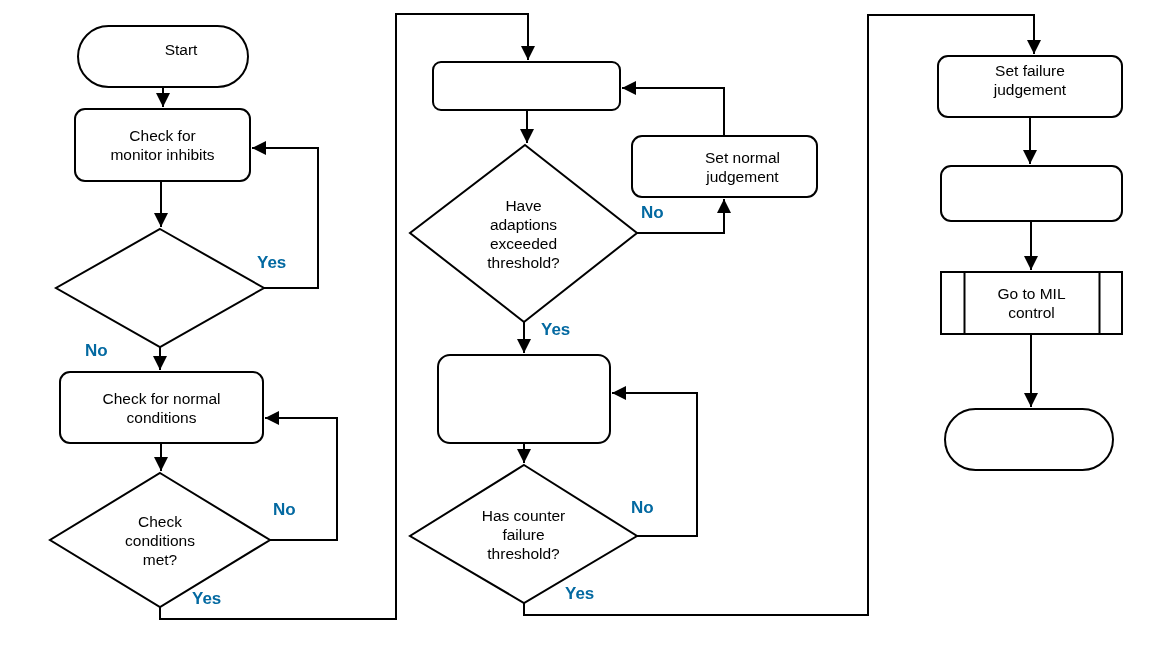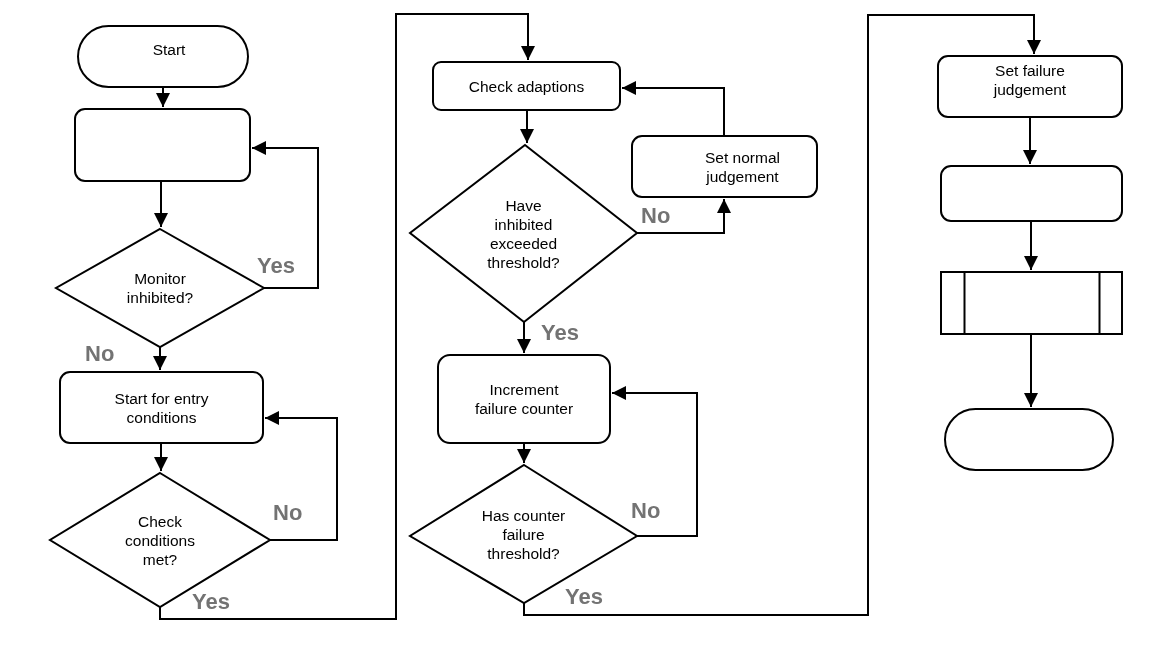--- a/index.html
+++ b/index.html
@@ -37,23 +37,23 @@
     justify-content: center;
     text-align: center;
     white-space: pre-line;
     font-size: 15.5px;
     line-height: 19px;
     color: #000000;
     pointer-events: none;
   }
   .edge-label {
     position: absolute;
-    font-size: 22px;
+    font-size: 17px;
     font-weight: bold;
-    color: #737373;
+    color: #0369a1;
     pointer-events: none;
   }
 </style>
 </head>
 <body>
 
 <div id="canvas">
 
   <svg id="flow-svg" width="1152" height="654" viewBox="0 0 1152 654">
     <defs>
@@ -95,44 +95,43 @@
     <rect class="node-shape" x="938" y="56" width="184" height="61" rx="10" ry="10"></rect>
     <rect class="node-shape" x="941" y="166" width="181" height="55" rx="10" ry="10"></rect>
     <g>
       <rect class="node-shape" x="941" y="272" width="181" height="62"></rect>
       <line class="edge" x1="964.5" y1="272" x2="964.5" y2="334"></line>
       <line class="edge" x1="1099.5" y1="272" x2="1099.5" y2="334"></line>
     </g>
     <rect class="node-shape" x="945" y="409" width="168" height="61" rx="30.5" ry="30.5"></rect>
   </svg>
 
-  <div class="node-label" style="left:84px;top:26px;width:170px;height:46px">Start</div>
-  <div class="node-label" style="left:56px;top:229px;width:208px;height:118px">Monitor
-inhibited?</div>
-  <div class="node-label" style="left:60px;top:372px;width:203px;height:71px">Start for entry
+  <div class="node-label" style="left:96px;top:26px;width:170px;height:46px">Start</div>
+  <div class="node-label" style="left:75px;top:109px;width:175px;height:72px">Check for
+monitor inhibits</div>
+  <div class="node-label" style="left:60px;top:372px;width:203px;height:71px">Check for normal
 conditions</div>
   <div class="node-label" style="left:50px;top:473px;width:220px;height:134px">Check
 conditions
 met?</div>
 
-  <div class="node-label" style="left:433px;top:62px;width:187px;height:48px">Check adaptions</div>
   <div class="node-label" style="left:632px;top:136px;width:221px;height:61px">Set normal
 judgement</div>
   <div class="node-label" style="left:410px;top:145px;width:227px;height:177px">Have
-inhibited
+adaptions
 exceeded
 threshold?</div>
-  <div class="node-label" style="left:438px;top:355px;width:172px;height:88px">Increment
-failure counter</div>
   <div class="node-label" style="left:410px;top:465px;width:227px;height:138px">Has counter
 failure
 threshold?</div>
 
   <div class="node-label" style="left:938px;top:49px;width:184px;height:61px">Set failure
 judgement</div>
+  <div class="node-label" style="left:941px;top:272px;width:181px;height:62px">Go to MIL
+control</div>
 
   <div class="edge-label" style="left:257px;top:253px">Yes</div>
   <div class="edge-label" style="left:85px;top:341px">No</div>
   <div class="edge-label" style="left:273px;top:500px">No</div>
   <div class="edge-label" style="left:192px;top:589px">Yes</div>
   <div class="edge-label" style="left:641px;top:203px">No</div>
   <div class="edge-label" style="left:541px;top:320px">Yes</div>
   <div class="edge-label" style="left:631px;top:498px">No</div>
   <div class="edge-label" style="left:565px;top:584px">Yes</div>
 

